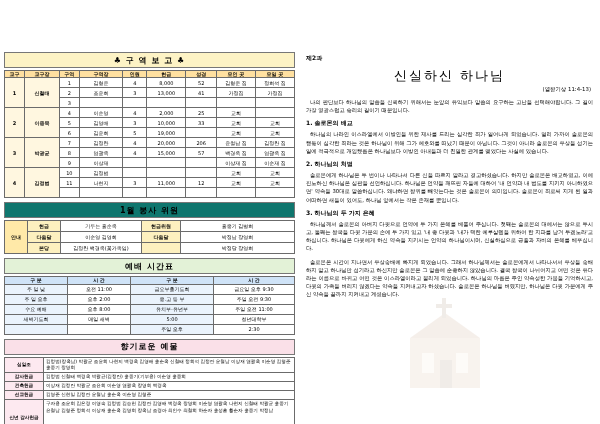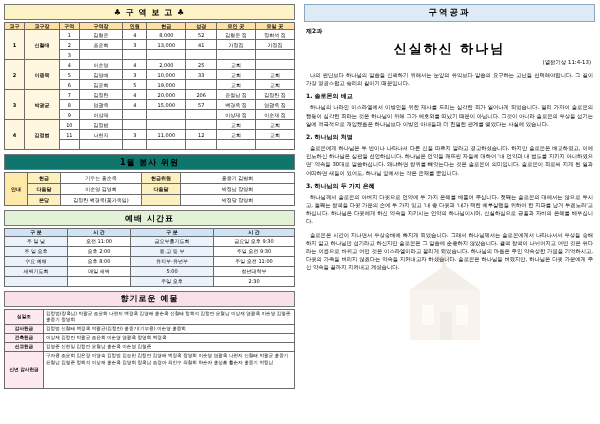--- a/index.html
+++ b/index.html
@@ -4,21 +4,21 @@
 <style>
   html,body{margin:0;padding:0;}
   body{
     width:600px;height:424px;
     background:#ffffff;
     font-family:"DejaVu Sans","Liberation Sans",sans-serif;
     font-size:5.2px;
     color:#000;
     overflow:hidden;
   }
-  .page{position:relative;width:600px;height:316px;display:flex;}
+  .page{position:relative;width:600px;height:316px;display:flex;margin-top:48px;}
   .left{width:298px;padding:4px 3px 0 4px;box-sizing:border-box;}
   .right{width:302px;padding:4px 5px 0 5px;box-sizing:border-box;border-left:1px solid #ffffff;}
 
   
   table{border-collapse:collapse;width:100%;}
   td,th{border:1px solid #6b6b6b;padding:0;text-align:center;vertical-align:middle;font-size:5px;line-height:1.25;}
   .hdr{background:#ffe9a8;font-weight:bold;}
   .sec-title{
     text-align:center;font-weight:bold;font-size:8px;letter-spacing:1px;
     background:#fdf3c5;border:1px solid #777;padding:1.5px 0;margin:0 0 2px 0;
@@ -48,21 +48,21 @@
   .gift td{vertical-align:top;text-align:left;padding:1px 2px;font-size:4.6px;line-height:1.35;}
   .gift .cat{background:#fde9f0;text-align:center;font-weight:bold;width:34px;vertical-align:middle;}
 
   
   .rtitle{
     text-align:center;font-weight:bold;font-size:8.5px;letter-spacing:2px;
     background:#dfeaf7;border:1px solid #8aa7c4;padding:2px 0;margin-bottom:5px;
   }
   .chap{font-size:6px;font-weight:bold;margin:2px 0 4px 2px;}
   .sermon-title{
-    text-align:center;font-weight:bold;font-size:13px;letter-spacing:2px;
+    text-align:center;font-weight:normal;font-size:13px;letter-spacing:2px;
     margin:2px 0 1px 0;
   }
   .ref{text-align:right;font-size:5.4px;margin:0 4px 5px 0;}
   .para{font-size:5.3px;line-height:1.55;text-align:justify;margin:0 2px 5px 2px;text-indent:4px;}
   .sub-h{font-size:6px;font-weight:bold;margin:4px 2px 2px 2px;}
   .watermark{
     position:absolute;left:390px;top:250px;width:120px;height:95px;opacity:.12;
     pointer-events:none;
   }
 </style>
@@ -308,21 +308,20 @@
 감사헌금</td>
           <td style="height:34px">구자용 조윤희 김은경 이영숙 김정범 김승헌 김정란 김영배 백경옥 장영희 이순영 염광옥 나현지 신철태 박광균 홍중기 윤철남 김형준 정희석 이상재 홍순옥 김영희 장옥남 조경아 최인수 최철희 하순자 홍성훈 황순자 홍중기 박정남</td>
         </tr>
       </tbody>
         </table>
     </div>
 
   </div>
 
   <div class="right">
-    <div class="rtitle">구역공과</div>
     <div class="chap">제2과</div>
     <div class="sermon-title">신실하신 하나님</div>
     <div class="ref">(열왕기상 11:4-13)</div>
 
     <div class="para">나의 판단보다 하나님의 말씀을 신뢰하기 위해서는 눈앞의 유익보다 말씀의 요구하는 고난을 선택해야합니다. 그 길이 가장 영광스럽고 승리의 길이기 때문입니다.</div>
 
     <div class="sub-h">1. 솔로몬의 배교</div>
     <div class="para">하나님의 나라인 이스라엘에서 이방인을 위한 제사를 드리는 심각한 죄가 일어나게 되었습니다. 멀리 가까이 솔로몬의 행동이 심각한 죄라는 것은 하나님이 위해 그가 예호와를 떠났기 때문이 아닙니다. 그것이 아니라 솔로몬의 우상을 섬기는 일에 적극적으로 개입했음은 하나님보다 이방인 아내들과 더 친밀한 관계를 맺었다는 사실에 있습니다.</div>
 
     <div class="sub-h">2. 하나님의 처벌</div>

